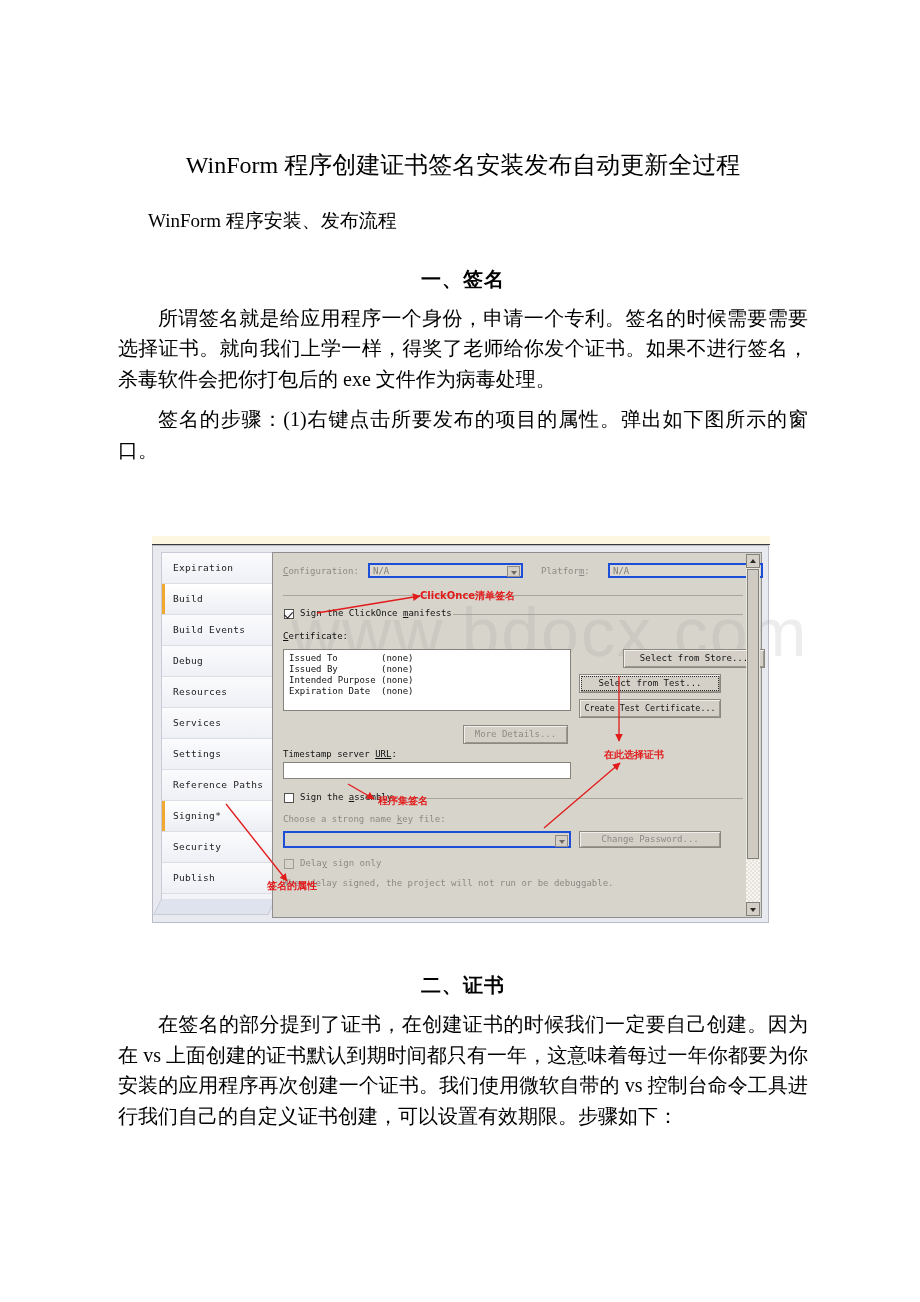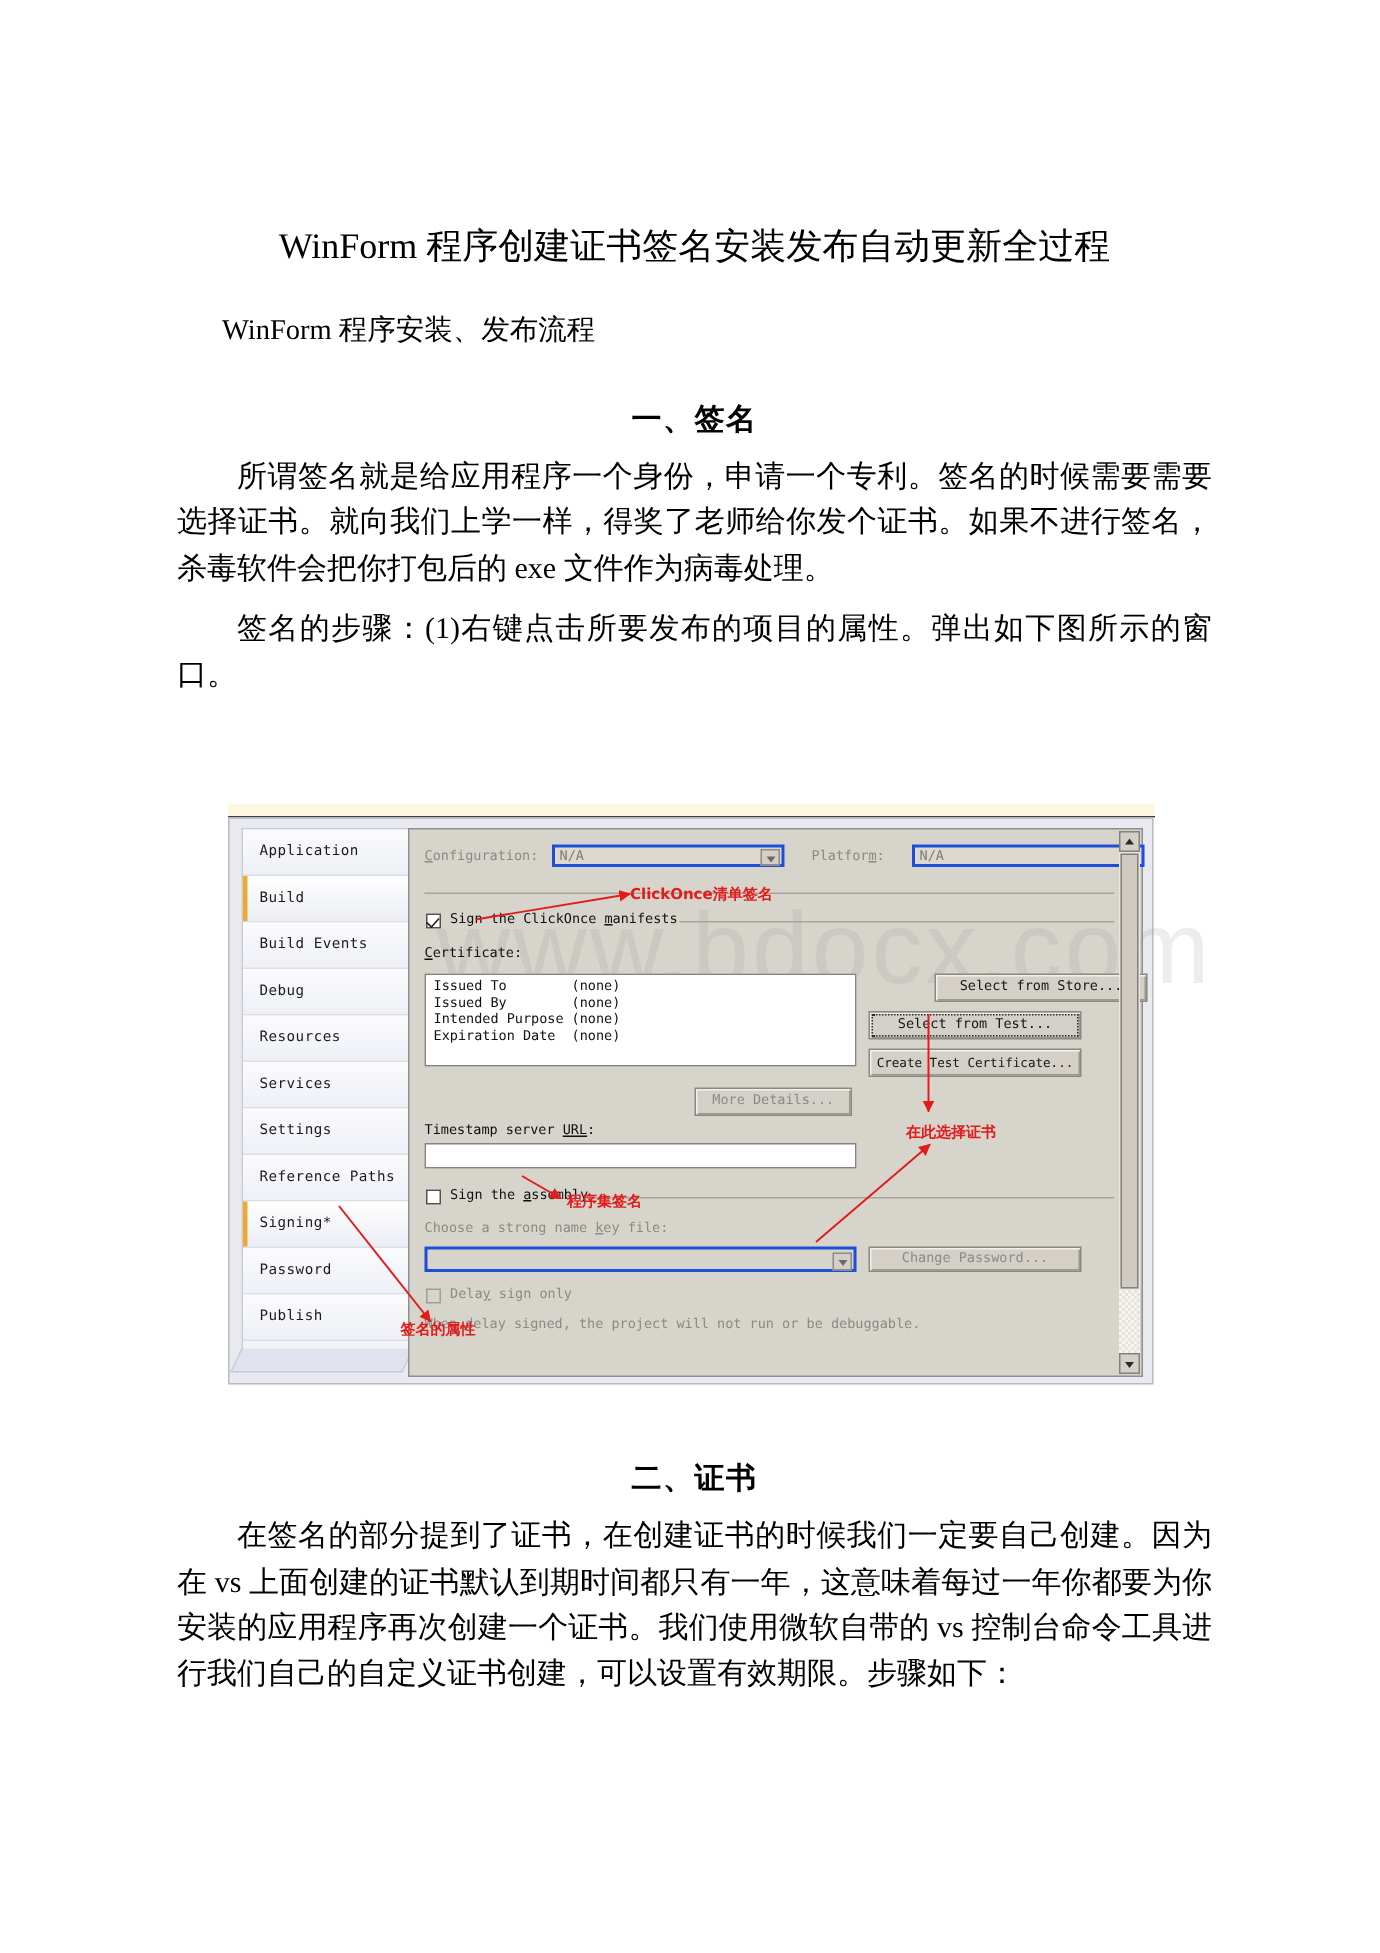--- a/index.html
+++ b/index.html
@@ -310,30 +310,30 @@
     <p class="para">所谓签名就是给应用程序一个身份，申请一个专利。签名的时候需要需要选择证书。就向我们上学一样，得奖了老师给你发个证书。如果不进行签名，杀毒软件会把你打包后的 exe 文件作为病毒处理。</p>
     <p class="para">签名的步骤：(1)右键点击所要发布的项目的属性。弹出如下图所示的窗口。</p>
   </div>
 
   <div class="figure">
     <div class="fig-topstrip"></div>
 
     <div class="fig-body">
 
       <div class="tabcol">
-        <div class="tab"><span>Application</span></div>
+        <div class="tab"><span>Expiration</span></div>
         <div class="tab accent"><span>Build</span></div>
         <div class="tab"><span>Build Events</span></div>
         <div class="tab"><span>Debug</span></div>
         <div class="tab"><span>Resources</span></div>
         <div class="tab"><span>Services</span></div>
         <div class="tab"><span>Settings</span></div>
         <div class="tab"><span>Reference Paths</span></div>
         <div class="tab accent"><span>Signing*</span></div>
-        <div class="tab"><span>Password</span></div>
+        <div class="tab"><span>Security</span></div>
         <div class="tab"><span>Publish</span></div>
       </div>
 
       <div class="pane">
 
         <div class="wm">www.bdocx.com</div>
 
         <div style="position:absolute;left:10px;top:13px;" class="lbl">
           <span class="u">C</span>onfiguration:
         </div>

